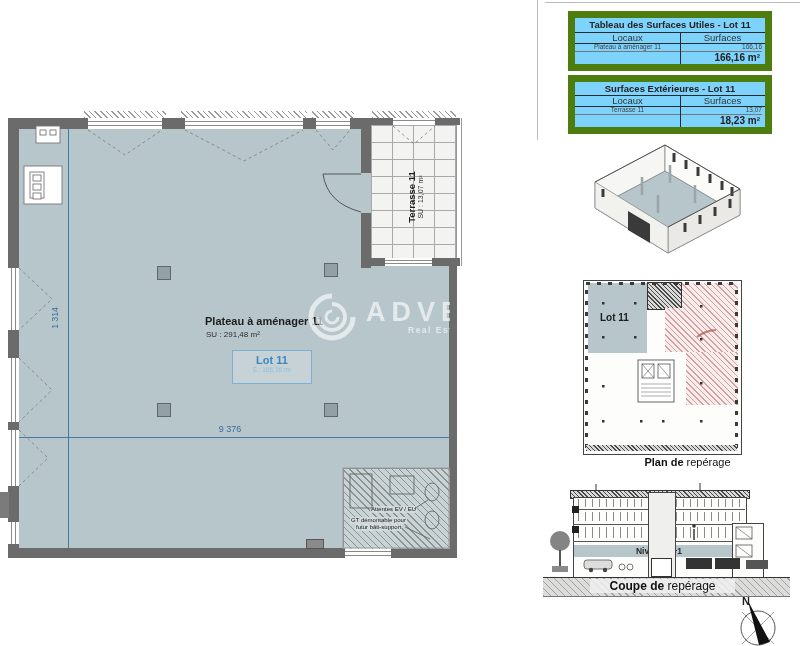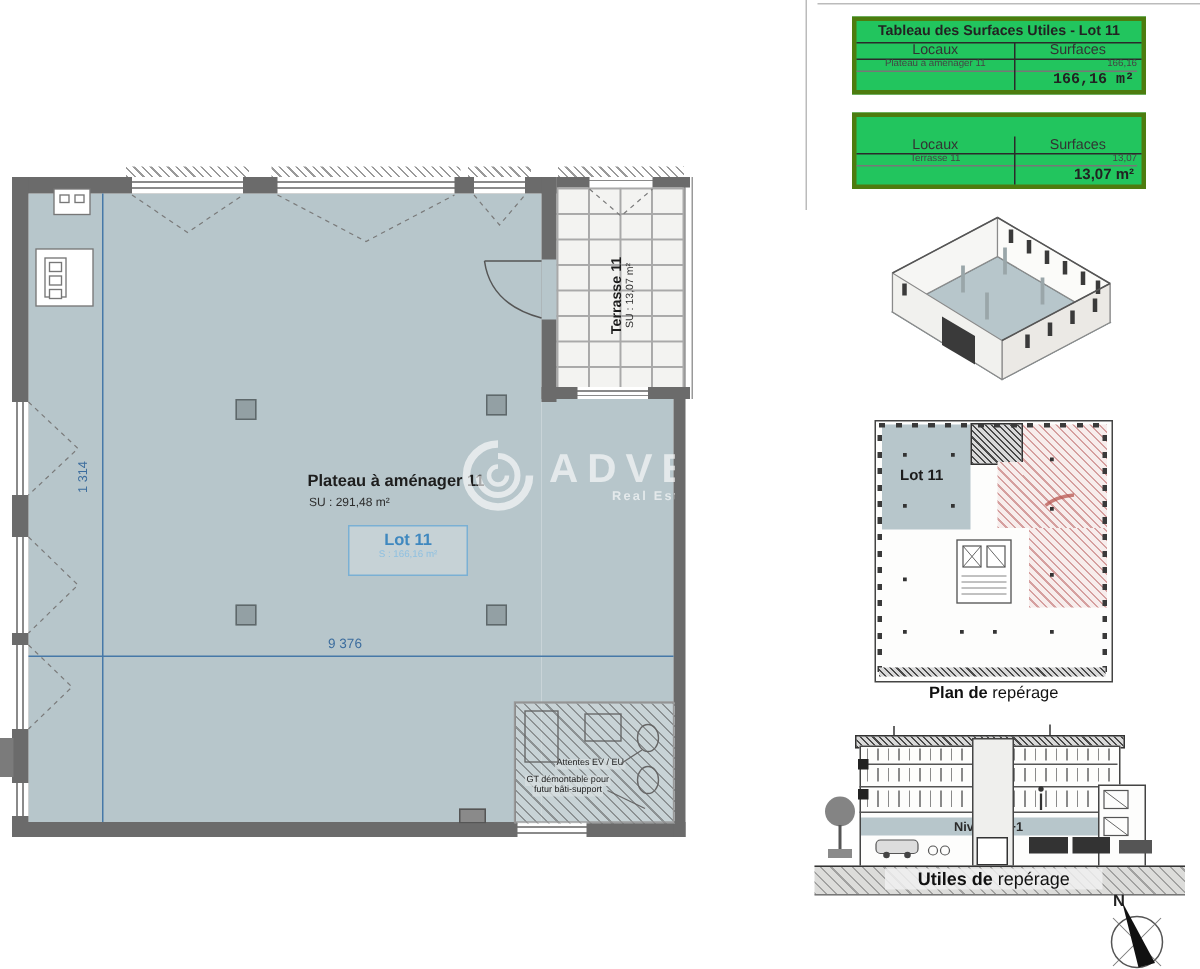--- a/index.html
+++ b/index.html
@@ -22,21 +22,21 @@
      background-image:repeating-linear-gradient(45deg,#4a4a4a 0 1px,transparent 1px 3px);}
   .hatch-red{background-color:#f7edec;
      background-image:repeating-linear-gradient(45deg,rgba(186,96,96,.55) 0 1px,transparent 1px 4px);}
   .hatch-ground{background-color:#dcdcda;
      background-image:repeating-linear-gradient(45deg,rgba(90,90,90,.45) 0 1px,transparent 1px 5px);}
   .ticks-h{background:repeating-linear-gradient(90deg,#3a3a3a 0 4px,transparent 4px 11px);}
   .ticks-v{background:repeating-linear-gradient(0deg,#3a3a3a 0 4px,transparent 4px 11px);}
   .dimline{background:#4678a8;}
   .dimtext{color:#3c6d9e;}
   
-  .tbl{border:3px solid #4d7c0f;background:#22c55e;}
+  .tbl{border:7px solid #4d7c0f;background:#7dd3fc;}
   .tbl-row{position:absolute;left:0;width:100%;}
   .tt{font-weight:bold;text-align:center;border-bottom:1px solid #2a2a2a;font-size:9.5px;}
   .th{text-align:center;border-bottom:1px solid #2a2a2a;font-size:9.5px;color:#333;}
   .td{font-size:6.5px;color:#444;border-bottom:1px solid #777;}
   .ttl{font-weight:bold;font-size:10px;text-align:right;}
   .vdiv{position:absolute;width:1px;background:#2a2a2a;}
   .small-note{font-size:6px;color:#222;line-height:7px;}
   .cap{font-size:11px;color:#111;text-align:center;}
   .cap b{font-weight:bold;}
   .wm{color:rgba(255,255,255,.62);}
@@ -133,30 +133,31 @@
       </div>
     </div>
   </div>
 
   <div class="a tbl" style="left:568px;top:11px;width:190px;height:46px;">
     <div class="tbl-row tt" style="top:0;height:14px;line-height:14px;">Tableau des Surfaces Utiles - Lot 11</div>
     <div class="tbl-row th" style="top:14px;height:11px;line-height:11px;width:105px;">Locaux</div>
     <div class="th" style="position:absolute;left:105px;top:14px;width:85px;height:11px;line-height:11px;">Surfaces</div>
     <div class="td" style="position:absolute;left:0;top:25px;width:105px;height:8px;line-height:8px;text-align:center;">Plateau à aménager 11</div>
     <div class="td" style="position:absolute;left:105px;top:25px;width:82px;height:8px;line-height:8px;text-align:right;">166,16</div>
-    <div class="ttl" style="position:absolute;left:105px;top:33px;width:80px;height:13px;line-height:13px;font-family:Liberation Mono, monospace;">166,16 m²</div>
+    <div class="ttl" style="position:absolute;left:105px;top:33px;width:80px;height:13px;line-height:13px;">166,16 m²</div>
     <div class="vdiv" style="left:105px;top:14px;height:32px;"></div>
   </div>
 
   <div class="a tbl" style="left:568px;top:75px;width:190px;height:45px;">
+    <div class="tbl-row tt" style="top:0;height:13px;line-height:13px;">Surfaces Extérieures - Lot 11</div>
     <div class="tbl-row th" style="top:13px;height:11px;line-height:11px;width:105px;">Locaux</div>
     <div class="th" style="position:absolute;left:105px;top:13px;width:85px;height:11px;line-height:11px;">Surfaces</div>
     <div class="td" style="position:absolute;left:0;top:24px;width:105px;height:8px;line-height:8px;text-align:center;">Terrasse 11</div>
     <div class="td" style="position:absolute;left:105px;top:24px;width:82px;height:8px;line-height:8px;text-align:right;">13,07</div>
-    <div class="ttl" style="position:absolute;left:105px;top:32px;width:80px;height:13px;line-height:13px;">13,07 m²</div>
+    <div class="ttl" style="position:absolute;left:105px;top:32px;width:80px;height:13px;line-height:13px;">18,23 m²</div>
     <div class="vdiv" style="left:105px;top:13px;height:32px;"></div>
   </div>
 
   <svg class="a" style="left:570px;top:133px;" width="185" height="125" viewBox="0 0 185 125">
     <polygon points="25,75 95,38 170,82 98,120" fill="#b7c6cb" stroke="#7a8a8e" stroke-width="1"></polygon>
     <polygon points="25,75 25,49 95,12 95,38" fill="#f6f6f4" stroke="#8a8a8a" stroke-width="0.8"></polygon>
     <polygon points="95,38 95,12 170,56 170,82" fill="#fbfbf9" stroke="#8a8a8a" stroke-width="0.8"></polygon>
     <polygon points="170,82 170,56 98,94 98,120" fill="#ebe9e5" stroke="#8a8a8a" stroke-width="0.8"></polygon>
     <polygon points="98,120 98,94 25,49 25,75" fill="#f1f1ee" stroke="#8a8a8a" stroke-width="0.8"></polygon>
     <g stroke="#3a3a3a" stroke-width="3">
@@ -190,36 +191,36 @@
   <div class="a floor" style="left:588px;top:283px;width:59px;height:70px;"></div>
   <div class="a hatch-dark" style="left:647px;top:282px;width:33px;height:26px;border:1px solid #333;"></div>
   <div class="a hatch-red" style="left:682px;top:283px;width:56px;height:69px;"></div>
   <div class="a hatch-red" style="left:665px;top:308px;width:17px;height:44px;"></div>
   <div class="a hatch-red" style="left:686px;top:352px;width:52px;height:53px;"></div>
   <div class="a ticks-h" style="left:586px;top:282px;width:151px;height:3px;"></div>
   <div class="a ticks-v" style="left:585px;top:286px;width:3px;height:162px;"></div>
   <div class="a ticks-v" style="left:735px;top:286px;width:3px;height:162px;"></div>
   <div class="a hatch-dark" style="left:586px;top:445px;width:151px;height:6px;"></div>
   <div class="a" style="left:600px;top:312px;font-size:10px;font-weight:bold;color:#1d1d1d;">Lot 11</div>
-  <div class="a cap" style="left:585px;top:456px;width:155px;"><b>Plan de</b><span> repérage</span></div>
+  <div class="a cap" style="left:610px;top:456px;width:155px;"><b>Plan de</b><span> repérage</span></div>
 
   <div class="a hatch-dark" style="left:570px;top:490px;width:178px;height:7px;border:1px solid #333;"></div>
   <div class="a outline" style="left:573px;top:497px;width:172px;height:80px;"></div>
   <div class="a" style="left:578px;top:499px;width:164px;height:8px;background:repeating-linear-gradient(90deg,#8a8a8a 0 1px,transparent 1px 7px);"></div>
   <div class="a" style="left:578px;top:512px;width:164px;height:9px;background:repeating-linear-gradient(90deg,#8a8a8a 0 1px,transparent 1px 7px);"></div>
   <div class="a" style="left:578px;top:527px;width:164px;height:11px;background:repeating-linear-gradient(90deg,#8a8a8a 0 1px,transparent 1px 7px);"></div>
   <div class="a" style="left:573px;top:509px;width:172px;height:1px;background:#555;"></div>
   <div class="a" style="left:573px;top:524px;width:172px;height:1px;background:#555;"></div>
   <div class="a" style="left:573px;top:541px;width:172px;height:1px;background:#555;"></div>
   <div class="a floor" style="left:574px;top:545px;width:170px;height:12px;text-align:center;font-size:8.5px;font-weight:bold;color:#2a2a2a;line-height:12px;"><span>Niveau R+1</span></div>
   <div class="a" style="left:648px;top:492px;width:26px;height:84px;background:#efefed;border:1px solid #444;"></div>
   <div class="a" style="left:651px;top:558px;width:19px;height:17px;background:#fff;border:1px solid #333;"></div>
   <div class="a outline" style="left:732px;top:523px;width:30px;height:54px;"></div>
   <div class="a hatch-ground" style="left:543px;top:577px;width:247px;height:18px;border-top:1.5px solid #333;border-bottom:1px solid #777;"></div>
-  <div class="a cap" style="left:590px;top:579px;width:145px;font-size:12px;background:rgba(240,240,240,.85);"><b>Utiles de</b><span> repérage</span></div>
+  <div class="a cap" style="left:590px;top:579px;width:145px;font-size:12px;background:rgba(240,240,240,.85);"><b>Coupe de</b><span> repérage</span></div>
 
   <div class="a" style="left:742px;top:595px;font-size:11px;font-weight:bold;color:#222;">N</div>
 
   <svg class="a" style="left:0;top:0;pointer-events:none;" width="800" height="646" viewBox="0 0 800 646">
 
     <g stroke="#555" fill="none" stroke-width="1">
       <line x1="361" y1="174" x2="323" y2="174"></line>
       <path d="M323,174 Q327,203 361,212"></path>
     </g>
 

